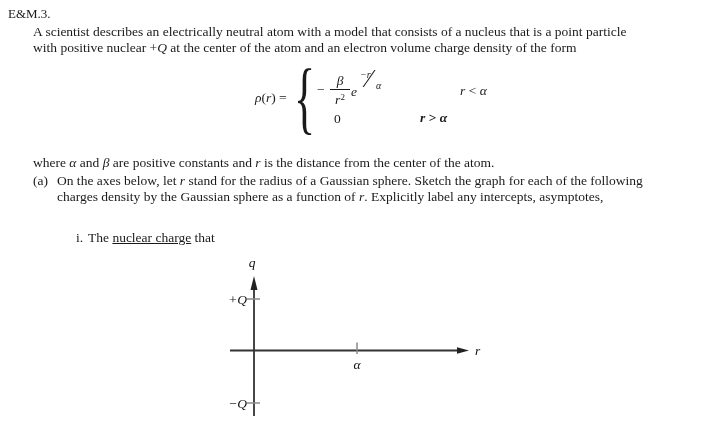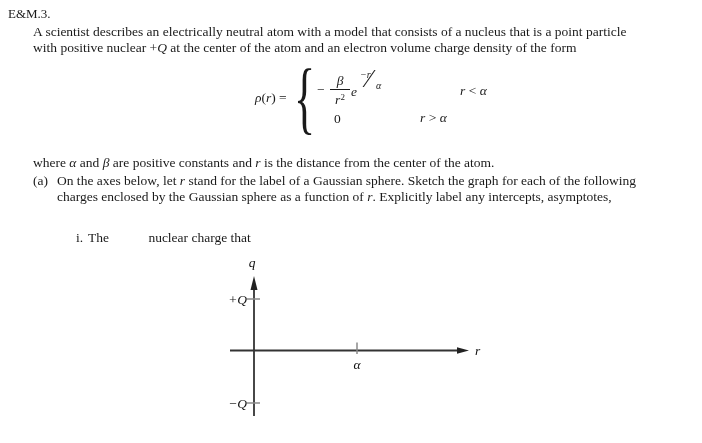--- a/index.html
+++ b/index.html
@@ -7,21 +7,21 @@
     position:relative;
     width:702px;height:416px;
     background:#ffffff;
     font-family:"Liberation Serif", serif;
     font-size:13.5px;
     color:#1a1a1a;
     overflow:hidden;
   }
   .abs{position:absolute;white-space:nowrap;}
   .i{font-style:italic;}
-  .u{margin-left:36px;}
+  .u{text-decoration:underline;}
   .lines div{line-height:16px;white-space:nowrap;}
   .lines-a div{line-height:15.7px;white-space:nowrap;}
 
   
   .brace{
     display:inline-block;
     font-size:80px;
     line-height:74px;
     font-weight:400;
     transform:scaleX(0.55);
@@ -64,29 +64,29 @@
       <span class="num i">β</span>
       <span class="bar"></span>
       <span class="den"><i>r</i><span class="sup2">2</span></span>
     </span>
     <span class="abs i" style="left:351px;top:84px;">e</span>
     <span class="abs i small-exp" style="left:360px;top:69px;">−r</span>
     <span class="abs slash" style="left:367px;top:66px;">⁄</span>
     <span class="abs i small-exp" style="left:376px;top:80px;">α</span>
     <span class="abs" style="left:334px;top:111px;">0</span>
     <span class="abs" style="left:420px;top:83px;margin-left:40px;"><span class="i">r</span><span> &lt; </span><span class="i">α</span></span>
-    <span class="abs" style="left:420px;top:110px;"><span class="i">r</span><span> &gt; </span><span class="i">α</span></span>
+    <span class="abs" style="left:420px;top:110px;font-weight:bold;"><span class="i">r</span><span> &gt; </span><span class="i">α</span></span>
   </div>
 
   <div class="abs" style="left:33px;top:144px;margin-top:11px;"><span>where </span><span class="i">α</span><span> and </span><span class="i">β</span><span> are positive constants and </span><span class="i">r</span><span> is the distance from the center of the atom.</span></div>
 
   <div class="abs" style="left:33px;top:173px;">(a)</div>
   <div class="abs lines-a" style="left:57px;top:173px;">
-    <div><span>On the axes below, let </span><span class="i">r</span><span> stand for the label of a Gaussian sphere. Sketch the graph for each of the following</span></div>
-    <div><span>charges enclosed by the Gaussian sphere as a function of </span><span class="i">r</span><span>. Explicitly label any intercepts, asymptotes,</span></div>
+    <div><span>On the axes below, let </span><span class="i">r</span><span> stand for the radius of a Gaussian sphere. Sketch the graph for each of the following</span></div>
+    <div><span>charges density by the Gaussian sphere as a function of </span><span class="i">r</span><span>. Explicitly label any intercepts, asymptotes,</span></div>
   </div>
 
   <div class="abs" style="left:76px;top:230px;">i.</div>
   <div class="abs" style="left:88px;top:230px;"><span>The </span><span class="u">nuclear charge</span><span> that</span></div>
 
   <svg class="graph-svg" width="290" height="190" viewBox="0 0 290 190">
 
     <line x1="44" y1="36" x2="44" y2="174" stroke="#333333" stroke-width="1.8"></line>
     <polygon points="44,26 40.5,40 47.5,40" fill="#222222"></polygon>
 

